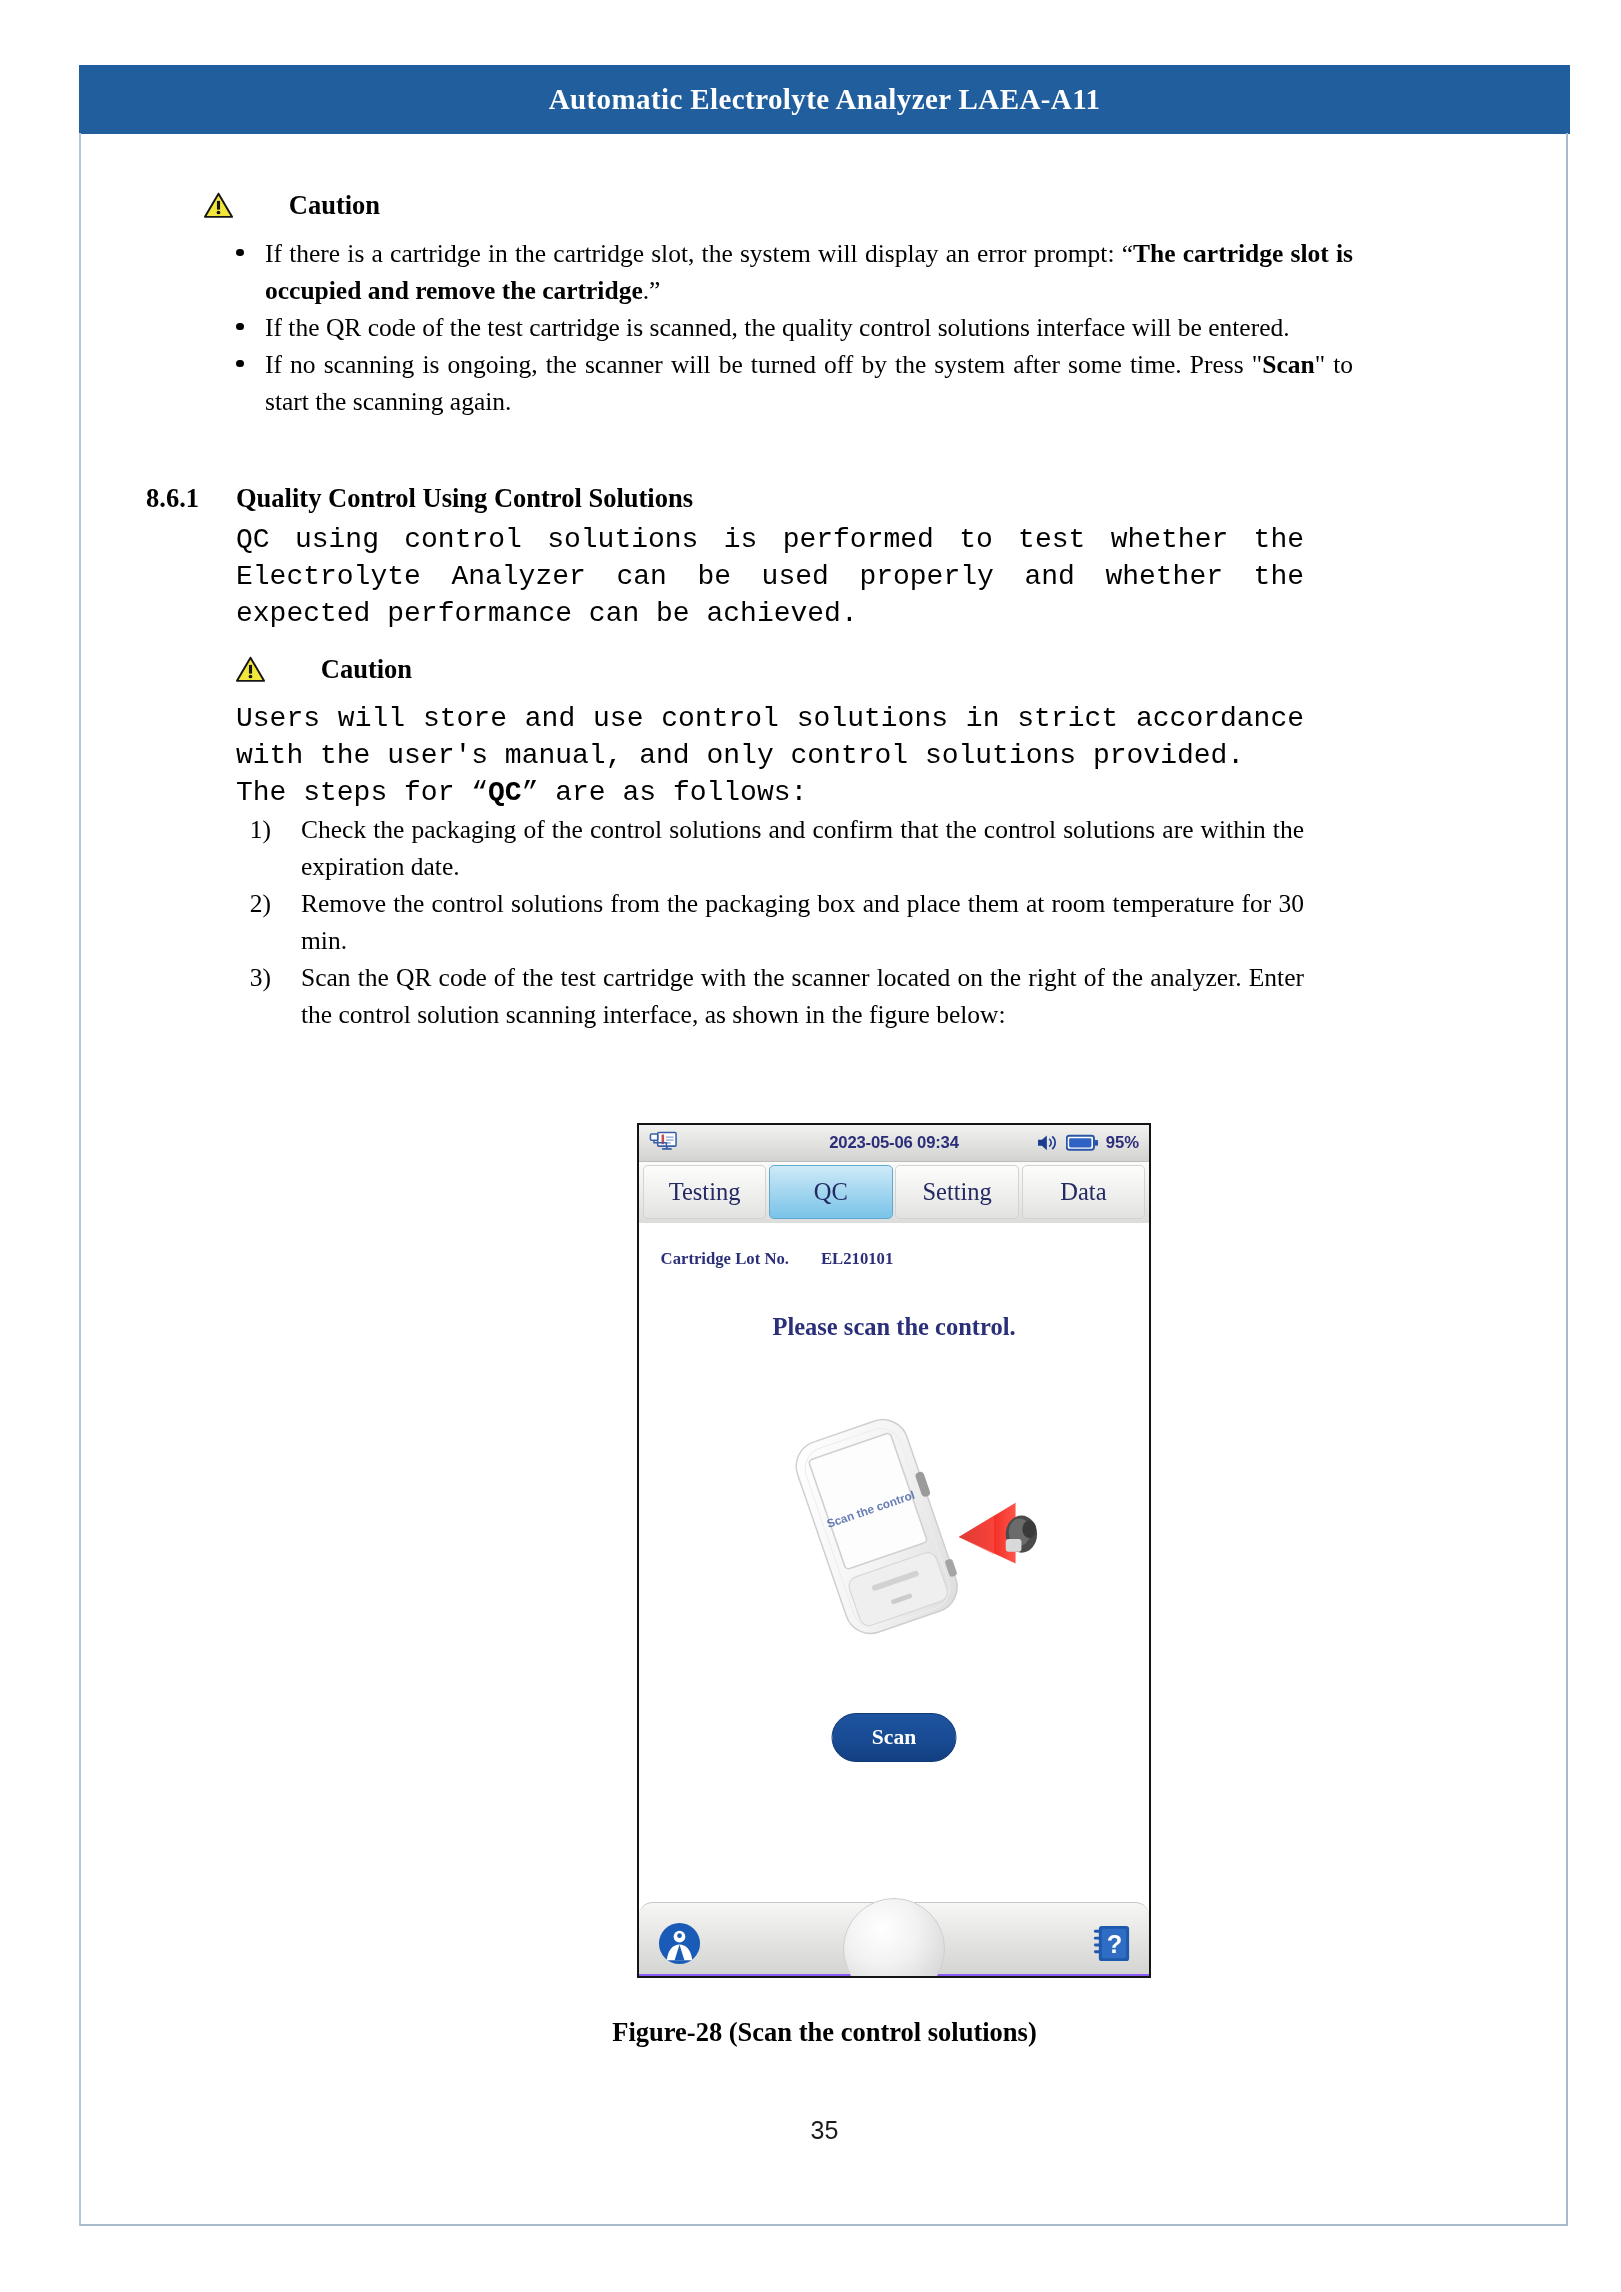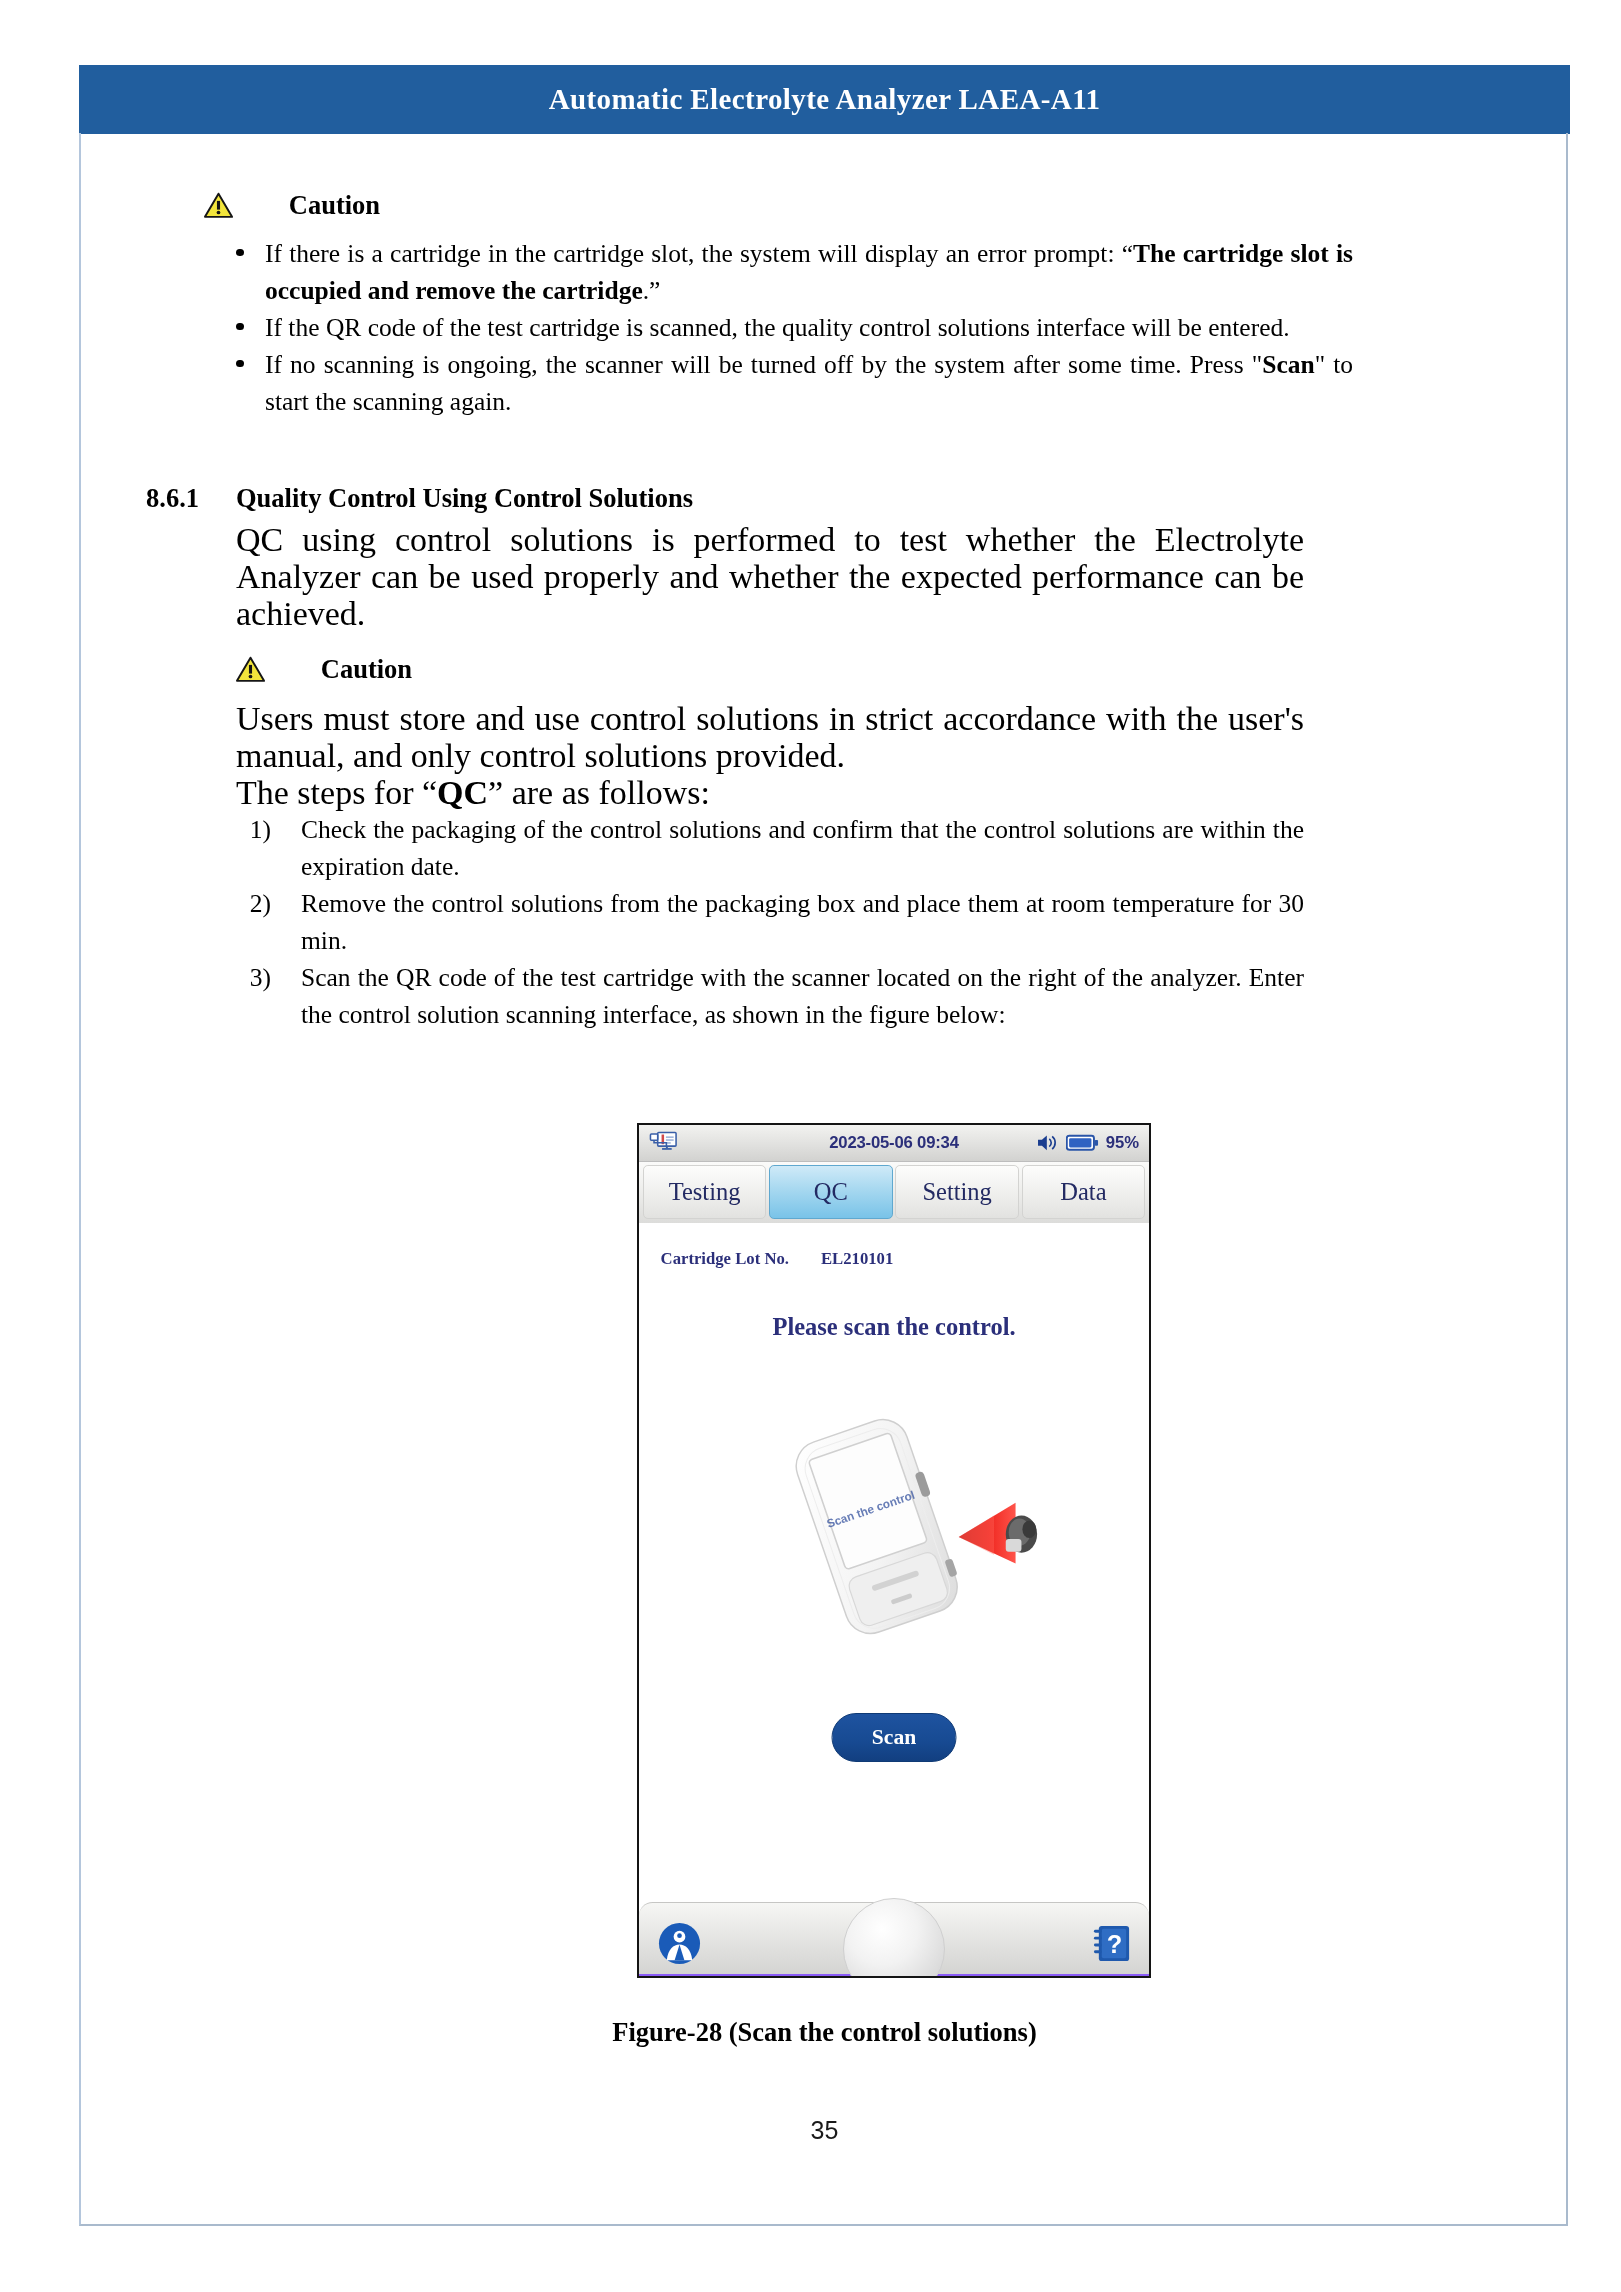--- a/index.html
+++ b/index.html
@@ -119,23 +119,24 @@
     text-align: justify;
   }
   .step-item .num {
     position: absolute;
     left: 13.7px;
     top: 0;
     font-size: 25.5px;
   }
 
   .para {
-    font-size: 34px;
+    font-size: 28px;
     line-height: 37px;
     text-align: justify;
+    font-family: Liberation Mono, monospace;
   }
   .nojust { text-align: left; }
 
   .sec-heading {
     position: absolute;
     display: flex;
     font-weight: bold;
     font-size: 26.5px;
     line-height: 33px;
   }
@@ -379,21 +380,21 @@
       <span class="warn-icon">
         <svg viewBox="0 0 30 27" width="29" height="26.5">
           <polygon points="15,1.5 29,25.5 1,25.5" fill="#f2e53c" stroke="#151515" stroke-width="2" stroke-linejoin="round"></polygon>
           <rect x="13.4" y="9" width="3.2" height="9" fill="#151515"></rect>
           <circle cx="15" cy="21" r="1.9" fill="#151515"></circle>
         </svg>
       </span>
       <span class="caution-label">Caution</span>
     </div>
 
-    <div class="para" style="position:absolute; left:157px; top:567px; width:1068px;">Users must store and use control solutions in strict accordance with the user's manual, and only control solutions provided.</div>
+    <div class="para" style="position:absolute; left:157px; top:567px; width:1068px;">Users will store and use control solutions in strict accordance with the user's manual, and only control solutions provided.</div>
 
     <div class="para nojust" style="position:absolute; left:157px; top:641px; width:1068px;">
       <span>The steps for “</span><b class="inl">QC</b><span>” are as follows:</span>
     </div>
 
     <ol class="steps" style="position:absolute; left:157px; top:678px; width:1068px;">
       <li class="step-item">
         <span class="num">1)</span>
         <span>Check the packaging of the control solutions and confirm that the control solutions are within the expiration date.</span>
       </li>

